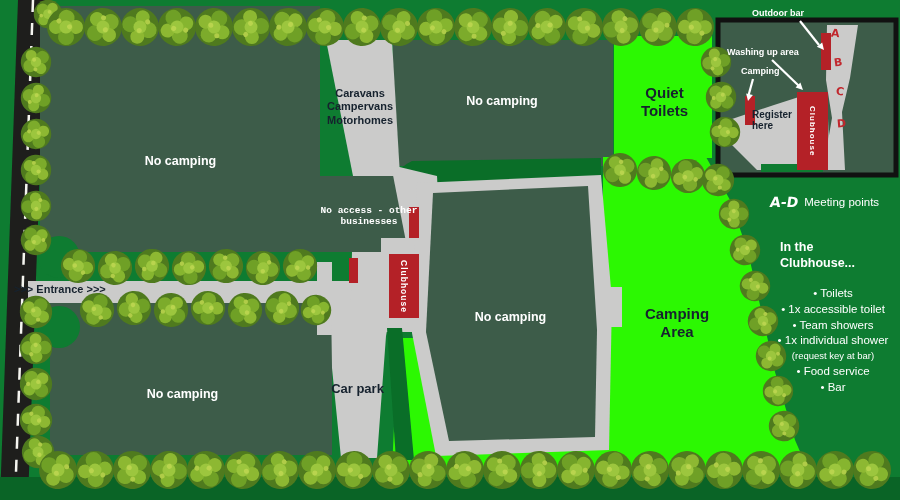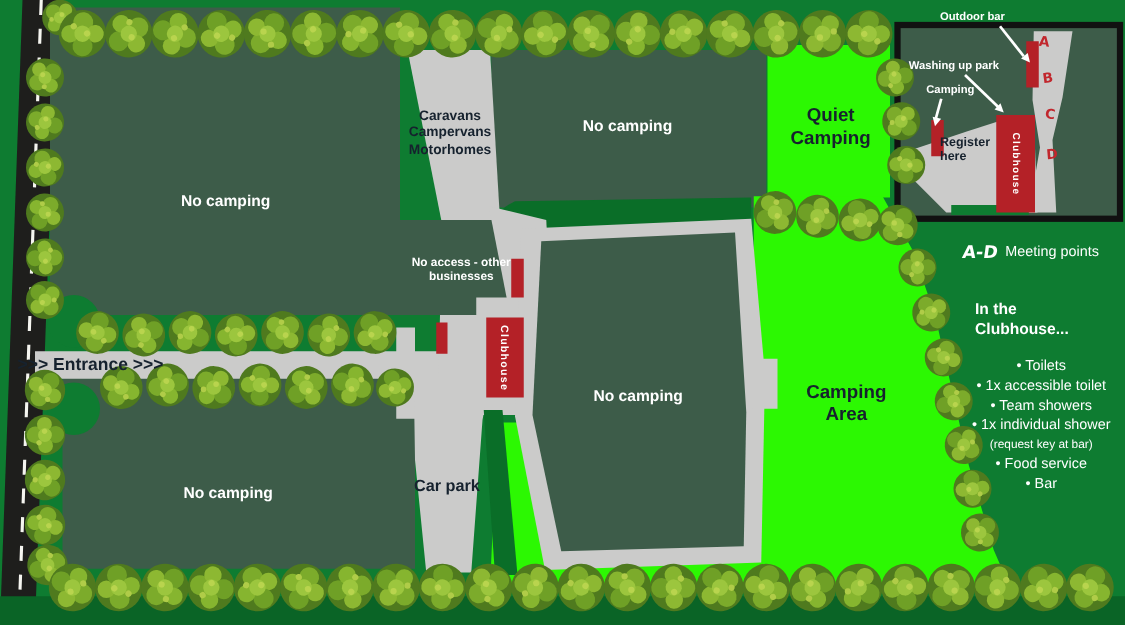--- a/index.html
+++ b/index.html
@@ -4,21 +4,21 @@
 <style>
   html,body{margin:0;padding:0;background:#0e7c31;}
   #stage{position:relative;width:900px;height:500px;overflow:hidden;background:#0e7c31;
          font-family:"Liberation Sans",sans-serif;}
   #map-svg{position:absolute;left:0;top:0;}
   .lbl{position:absolute;font-family:"Liberation Sans",sans-serif;font-weight:700;
        white-space:pre-line;line-height:1.18;text-align:center;z-index:3;}
   .w{color:#ffffff;}
   .d{color:#16222e;}
   .fs9{font-size:9px;} .fs95{font-size:9.5px;} .fs10{font-size:10px;}
-  .fs105{font-size:14px;} .fs11{font-size:11px;} .fs12{font-size:13px;text-align:center;}
+  .fs105{font-size:11px;} .fs11{font-size:11px;} .fs12{font-size:13px;text-align:center;}
   .fs125{font-size:12.5px;} .fs15{font-size:15px;}
   .vbox{position:absolute;display:flex;align-items:center;justify-content:center;z-index:3;}
   .vtext{writing-mode:vertical-rl;color:#fff;font-weight:700;letter-spacing:1px;}
   #legend{position:absolute;left:770px;top:194px;display:flex;align-items:center;gap:6px;z-index:3;}
   #legend .range{color:#fff;font-weight:700;font-size:14px;transform:skewX(-8deg);
                  font-family:"DejaVu Sans",sans-serif;}
   #legend .cap{color:#fff;font-weight:400;font-size:11.5px;}
   #info-panel{position:absolute;left:770px;top:240px;width:126px;z-index:3;color:#fff;}
   #info-title{font-weight:700;font-size:12.5px;line-height:1.25;white-space:pre-line;
               padding-left:10px;}
@@ -190,36 +190,36 @@
         <use href="#tree-sprite" transform="translate(778,391) scale(0.80) rotate(227)"></use>
         <use href="#tree-sprite" transform="translate(784,426) scale(0.80) rotate(280)"></use>
       </g>
   </svg>
 
   <div class="lbl w fs125" style="left:88px;top:154px;width:185px;">No camping</div>
   <div class="lbl w fs125" style="left:407px;top:94px;width:190px;">No camping</div>
   <div class="lbl w fs125" style="left:418px;top:310px;width:185px;">No camping</div>
   <div class="lbl w fs125" style="left:90px;top:387px;width:185px;">No camping</div>
   <div class="lbl d fs15" style="left:612px;top:84px;width:105px;">Quiet
-Camping</div>
+Toilets</div>
   <div class="lbl d fs15" style="left:612px;top:305px;width:130px;">Camping
 Area</div>
   <div class="lbl d fs11" style="left:318px;top:87px;width:84px;line-height:1.22;">Caravans
 Campervans
 Motorhomes</div>
-  <div class="lbl w fs95" style="left:318px;top:205px;width:102px;">No access - other
+  <div class="lbl w fs95" style="left:318px;top:205px;width:102px;font-family:Liberation Mono, monospace;">No access - other
 businesses</div>
   <div class="lbl d fs105" style="left:14px;top:283px;width:140px;text-align:left;">&gt;&gt;&gt; Entrance &gt;&gt;&gt;</div>
   <div class="lbl d fs12" style="left:320px;top:381px;width:75px;">Car park</div>
   <div class="vbox" style="left:389px;top:254px;width:30px;height:64px;">
     <span class="vtext" style="font-size:8.5px;">Clubhouse</span>
   </div>
 
   <div class="inset-lbl w fs9" style="left:752px;top:8px;width:56px;color:#fff;">Outdoor bar</div>
-  <div class="inset-lbl w fs9" style="left:727px;top:47px;width:85px;color:#fff;text-align:left;">Washing up park</div>
+  <div class="inset-lbl w fs9" style="left:727px;top:47px;width:85px;color:#fff;text-align:left;">Washing up area</div>
   <div class="inset-lbl w fs9" style="left:741px;top:66px;width:34px;color:#fff;">Camping</div>
   <div class="inset-lbl d fs10" style="left:752px;top:109px;width:48px;color:#16222e;">Register
 here</div>
   <div class="vbox" style="left:797px;top:92px;width:31px;height:78px;">
     <span class="vtext" style="font-size:8px;">Clubhouse</span>
   </div>
   <div id="inset-letters">
       <span class="mp-letter" style="left: 831px; top: 27px; transform: rotate(5deg);">A</span>
       <span class="mp-letter" style="left: 834px; top: 56px; transform: rotate(-8deg);">B</span>
       <span class="mp-letter" style="left: 836px; top: 85px; transform: rotate(8deg);">C</span>

